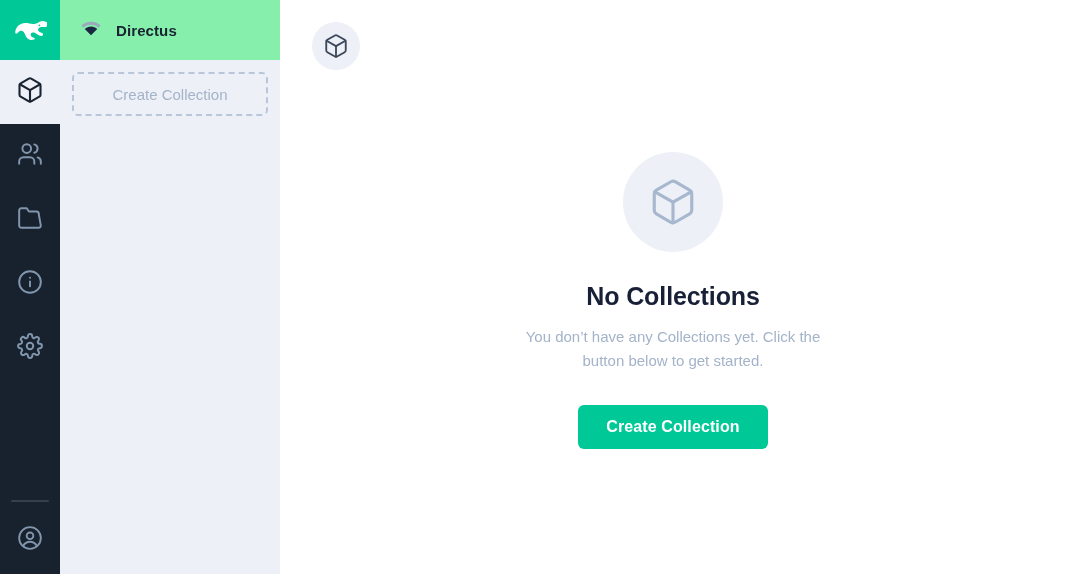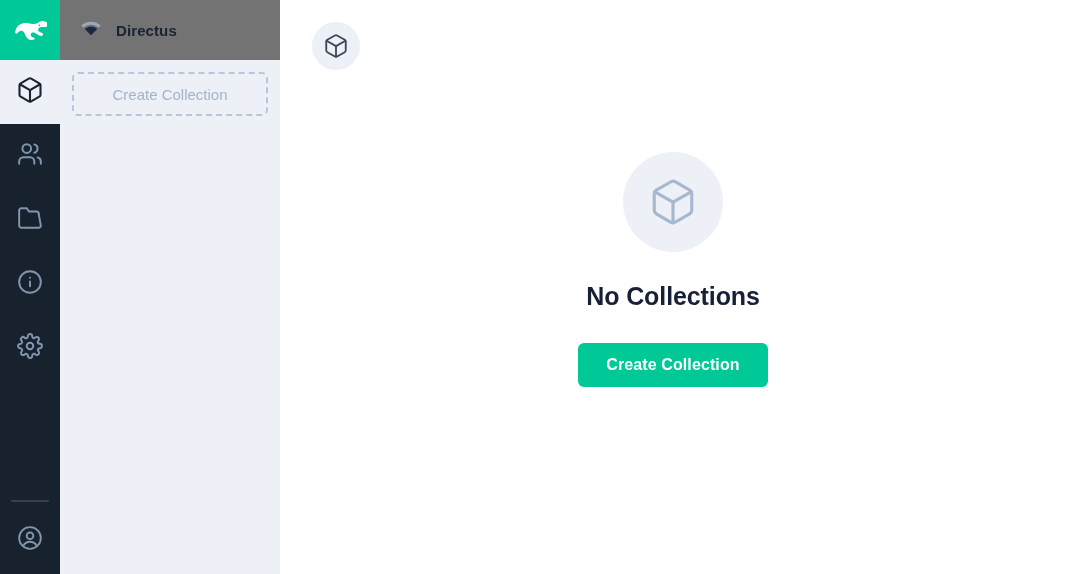--- a/index.html
+++ b/index.html
@@ -96,21 +96,21 @@
     flex: 0 0 220px;
     height: 574px;
     background: #EDF0F7;
     display: flex;
     flex-direction: column;
   }
 
   .project-header {
     height: 60px;
     flex: 0 0 60px;
-    background: #737373;
+    background: #86efac;
     display: flex;
     align-items: center;
     padding-left: 20px;
     gap: 14px;
   }
 
   .project-name {
     font-size: 15px;
     font-weight: 600;
     color: #1A2332;
@@ -344,17 +344,18 @@
       <div class="empty-circle">
         <svg width="50" height="50" viewBox="0 0 24 24" fill="none" stroke="currentColor" stroke-width="1.5" stroke-linecap="round" stroke-linejoin="round" aria-hidden="true">
           <path d="M21 16V8a2 2 0 0 0-1-1.73l-7-4a2 2 0 0 0-2 0l-7 4A2 2 0 0 0 3 8v8a2 2 0 0 0 1 1.73l7 4a2 2 0 0 0 2 0l7-4A2 2 0 0 0 21 16z"></path>
           <polyline points="3.3 7.1 12 12.1 20.7 7.1"></polyline>
           <line x1="12" y1="12.1" x2="12" y2="21.9"></line>
         </svg>
       </div>
 
       <div class="empty-title">No Collections</div>
 
+      <div class="empty-subtitle">You don’t have any Collections yet. Click the button below to get started.</div>
 
       <button class="cta-button">Create Collection</button>
     </div>
   </div>
 </div>
 
 </body></html>

